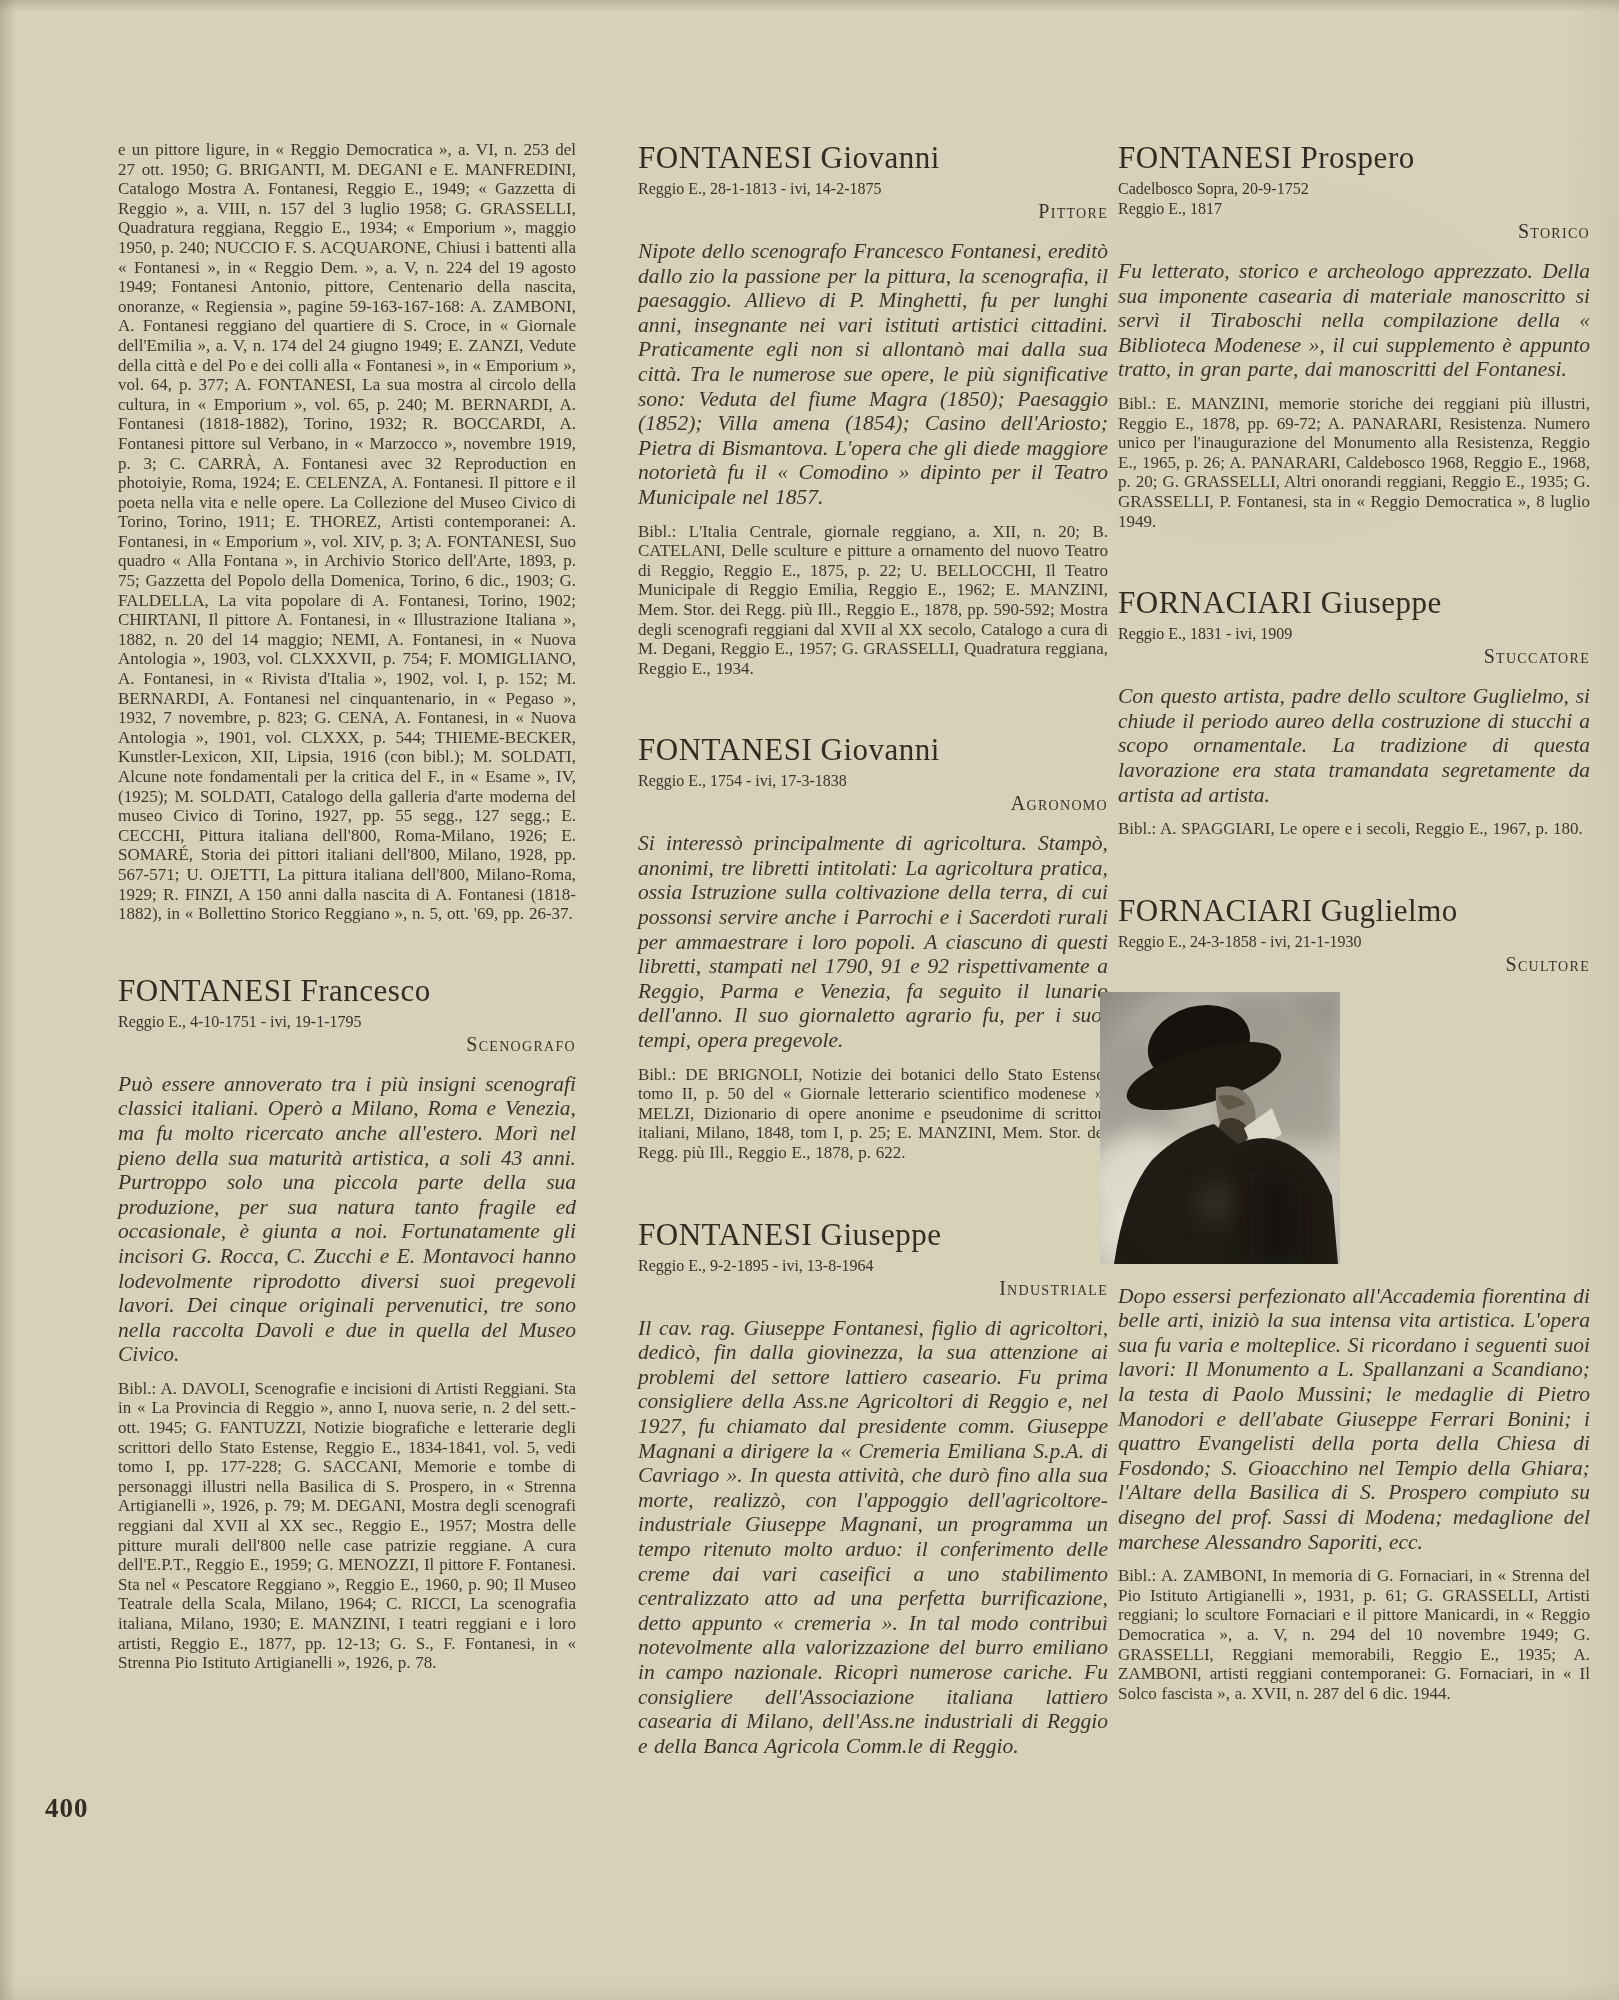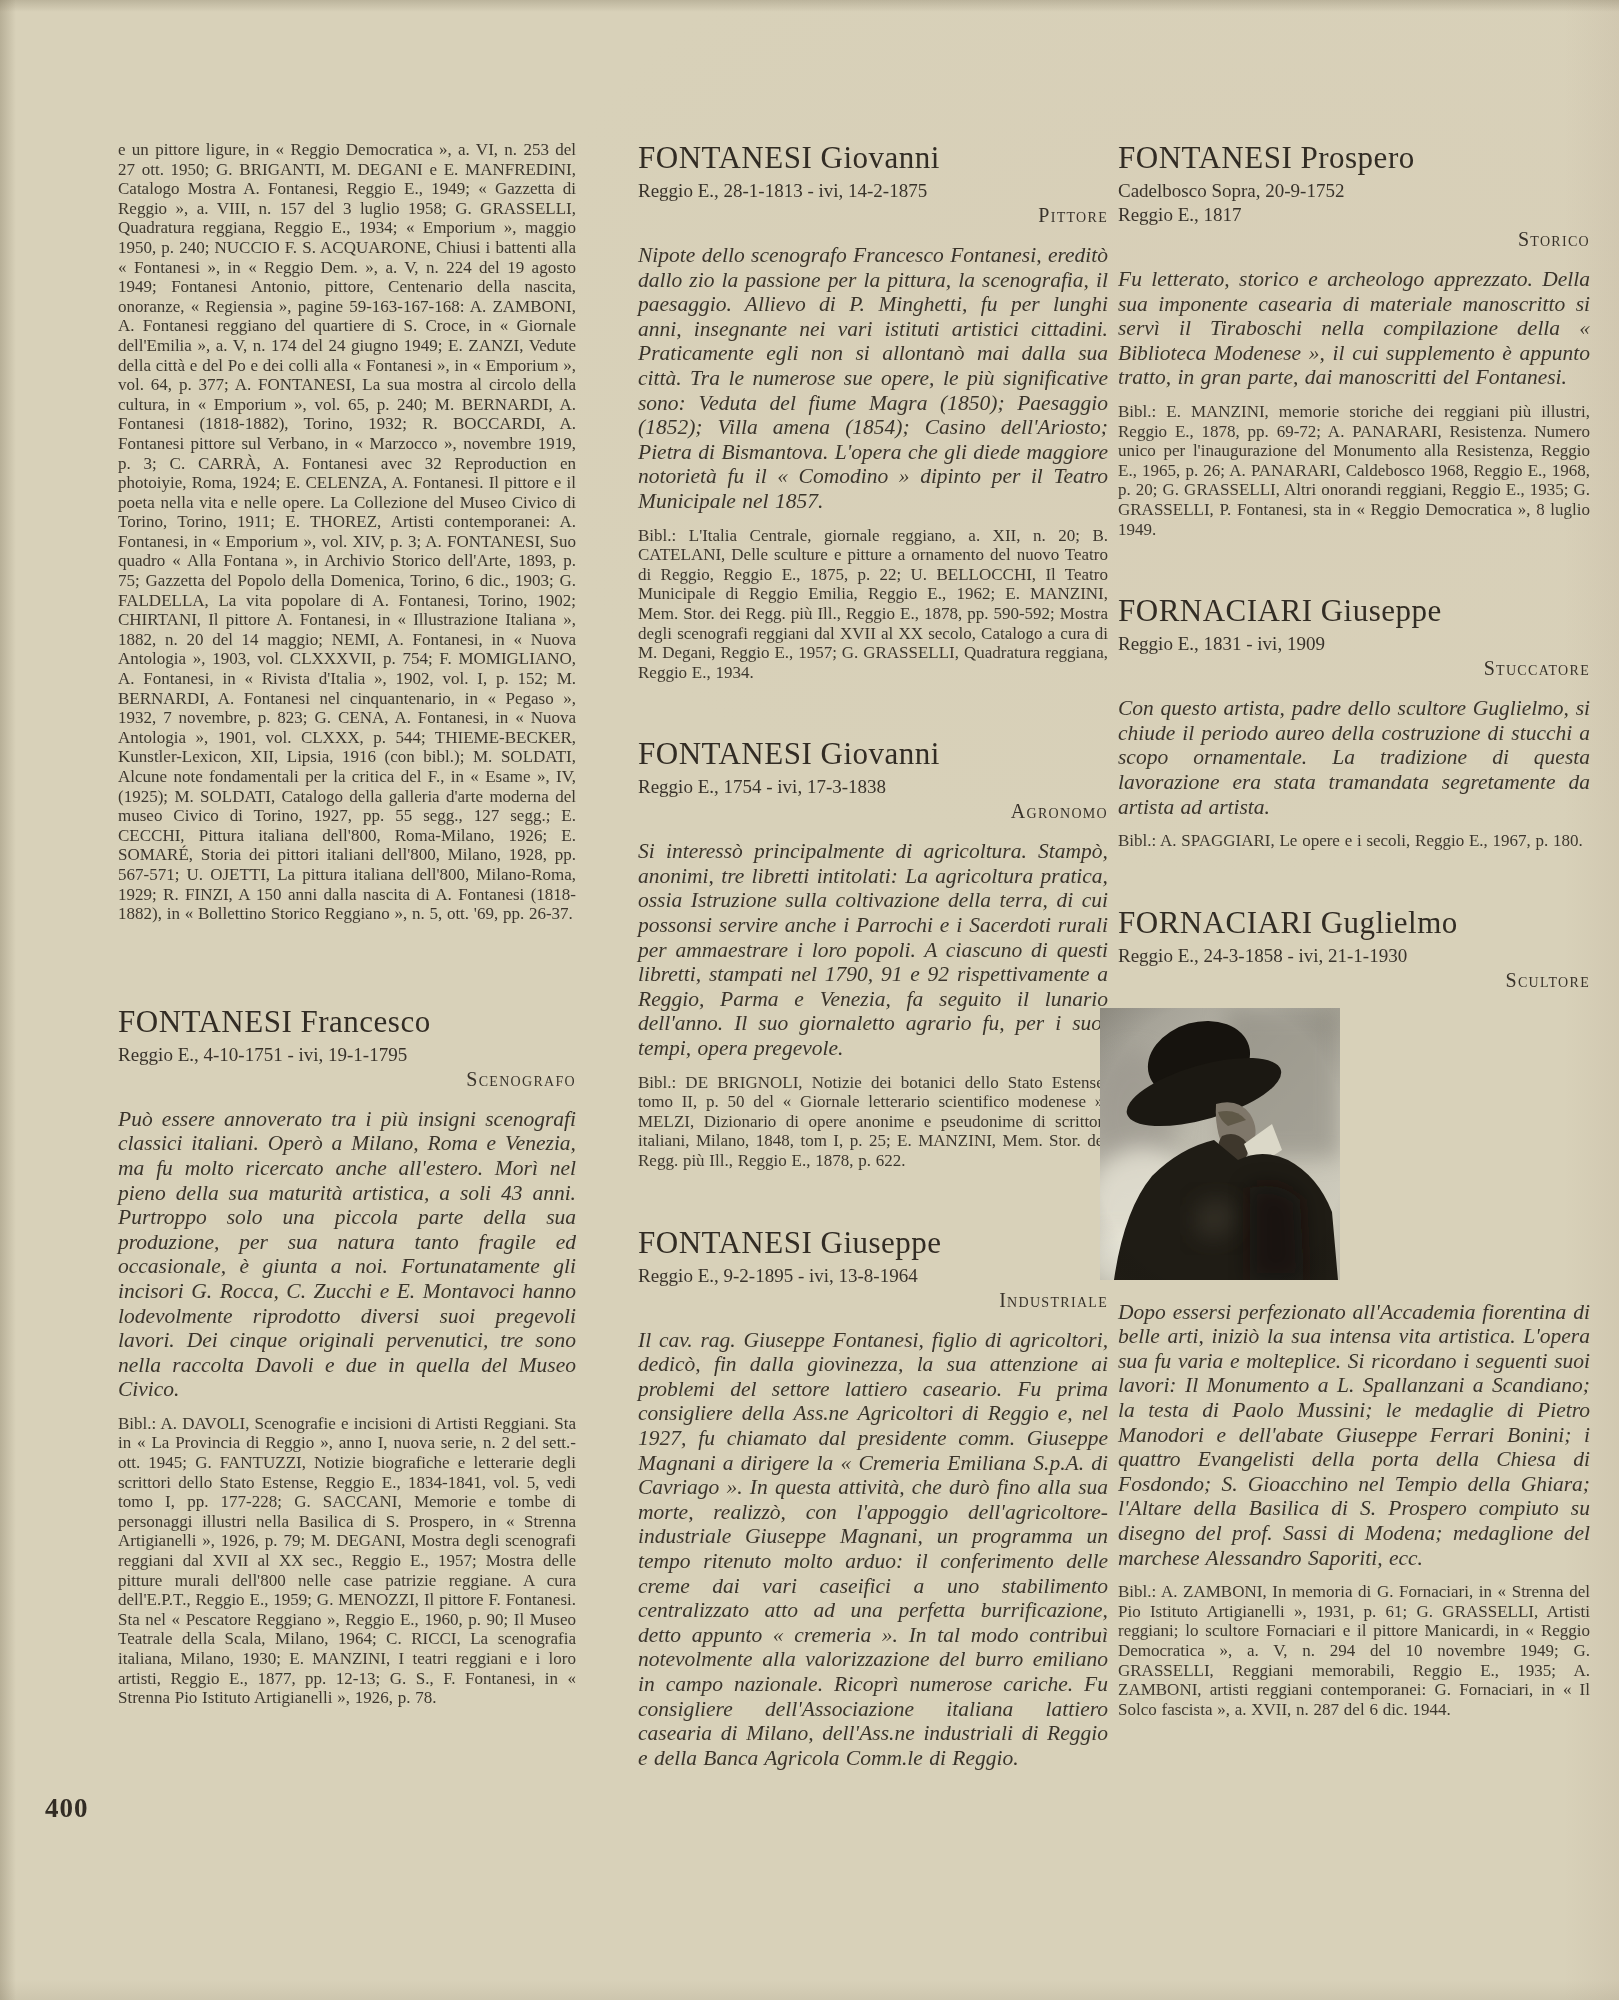--- a/index.html
+++ b/index.html
@@ -20,34 +20,34 @@
   .col{position:absolute;top:140px;}
   .col1{left:118px;width:458px;}
   .col2{left:638px;width:470px;}
   .col3{left:1118px;width:472px;}
   .entry{margin:0 0 54px 0;}
   .entry:last-child{margin-bottom:0;}
   .name{
     font-size:31px;font-weight:normal;letter-spacing:.5px;
     margin:0 0 4px 0;color:#322c24;
   }
-  .dates{font-size:19px;margin:0 0 2px 0;color:#38322a;}
+  .dates{font-size:16px;margin:0 0 2px 0;color:#38322a;}
   .prof{
     font-variant:small-caps;font-size:20px;letter-spacing:1.3px;
     margin:0 0 16px 0;color:#38322a;text-align:right;
   }
   .bodytext{
     font-size:21.5px;line-height:24.6px;text-align:justify;
     margin:0 0 12px 0;word-spacing:1px;font-style:italic;
   }
   .bib{
     font-size:17px;line-height:19.6px;text-align:justify;
     margin:0;word-spacing:.5px;color:#3d372e;
   }
-  .cont{margin-bottom:80px;}
+  .cont{margin-bottom:49px;}
   .photo{
     display:block;margin:10px 0 20px -18px;width:240px;height:272px;
     line-height:0;
   }
   .photo svg{width:240px;height:272px;display:block;}
   .pagenum{
     position:absolute;left:45px;top:1793px;
     font-size:27px;font-weight:bold;color:#322c24;letter-spacing:1px;
   }
 </style>

